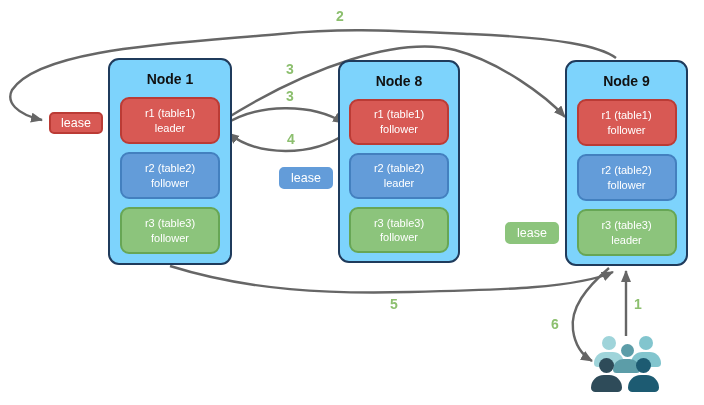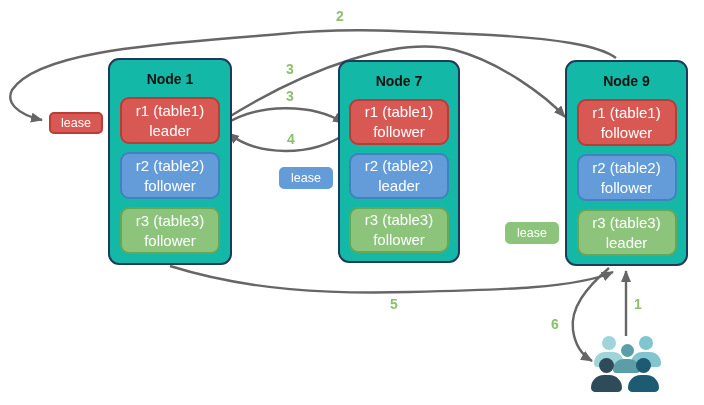--- a/index.html
+++ b/index.html
@@ -4,34 +4,34 @@
 <style>
   html,body { margin:0; padding:0; background:#ffffff; }
   .canvas {
     position:relative; width:704px; height:405px; overflow:hidden;
     font-family:"Liberation Sans", sans-serif; background:#fff;
   }
   .arrows { position:absolute; left:0; top:0; width:704px; height:405px; }
   .arrows path.edge { fill:none; stroke:var(--arrow,#666); stroke-width:2.4px; }
 
   .node {
-    position:absolute; background:#14b8a6;
+    position:absolute; background:#7dd3fc;
     border:2px solid var(--node-border,#1F3B5C); border-radius:11px;
     display:flex; flex-direction:column; align-items:center;
     box-sizing:border-box; padding-top:11px;
   }
   .node-1 { left:108px; top:58px;  width:124px; height:207px; }
   .node-2 { left:338px; top:60px;  width:122px; height:203px; }
   .node-3 { left:565px; top:60px;  width:123px; height:206px; }
   .node-title { font-size:14px; font-weight:bold; color:#111; height:22px; margin-bottom:4px; }
   .replica {
     width:100px; height:47px; margin-bottom:8px; box-sizing:border-box;
     border:2px solid; border-radius:9px;
     display:flex; flex-direction:column; align-items:center; justify-content:center;
-    color:#fff; font-size:15px; line-height:1.3; text-align:center;
+    color:#fff; font-size:11px; line-height:1.3; text-align:center;
   }
   .lease {
     position:absolute; width:54px; height:22px; box-sizing:border-box;
     border:2px solid; border-radius:5px;
     display:flex; align-items:center; justify-content:center;
     color:#fff; font-size:12.5px;
   }
   .lease-red   { left:49px;  top:112px; }
   .lease-blue  { left:279px; top:167px; }
   .lease-green { left:505px; top:222px; }
@@ -91,21 +91,21 @@
       <div>r2 (table2)</div>
       <div>follower</div>
     </div>
     <div class="replica" style="background-color: rgb(140, 196, 124); border-color: rgb(103, 166, 85);">
       <div>r3 (table3)</div>
       <div>follower</div>
     </div>
   </div>
 
   <div class="node node-2">
-    <div class="node-title">Node 7</div>
+    <div class="node-title">Node 8</div>
     <div class="replica" style="background-color: rgb(216, 89, 84); border-color: rgb(187, 59, 53);">
       <div>r1 (table1)</div>
       <div>follower</div>
     </div>
     <div class="replica" style="background-color: rgb(99, 156, 217); border-color: rgb(67, 128, 191);">
       <div>r2 (table2)</div>
       <div>leader</div>
     </div>
     <div class="replica" style="background-color: rgb(140, 196, 124); border-color: rgb(103, 166, 85);">
       <div>r3 (table3)</div>

